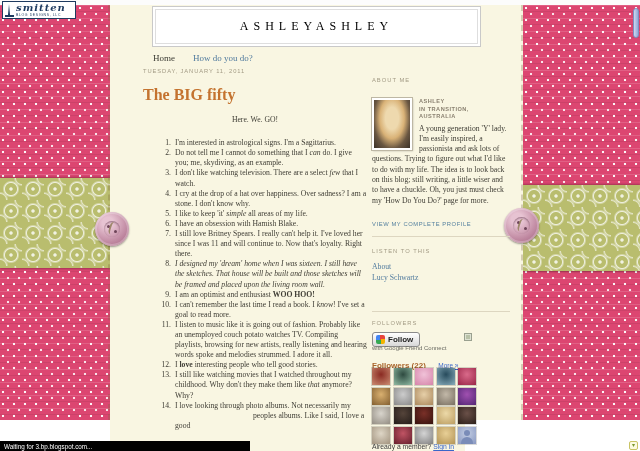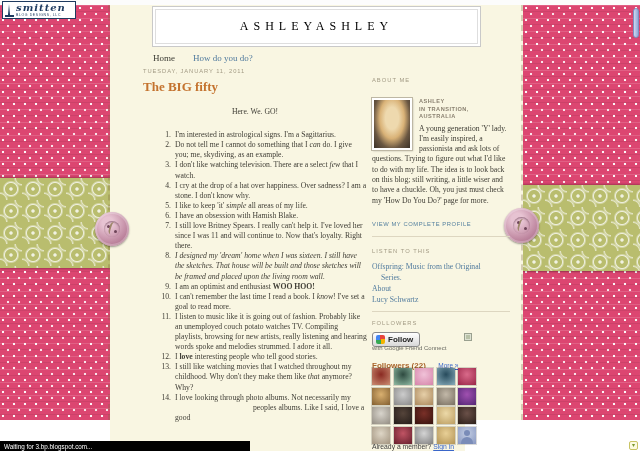--- a/index.html
+++ b/index.html
@@ -64,21 +64,21 @@
   .title-box .inner{margin:2px;border:1px solid #dedede;height:33px;display:flex;align-items:center;justify-content:center;}
   .blog-title{font-size:12px;color:#000000;letter-spacing:5px;}
 
   .nav{position:absolute;left:153px;top:53px;display:flex;gap:18px;font-size:9px;}
   .nav-home{color:#3a3a33;}
   .nav-link{color:#517b9e;}
 
   
   .post{position:absolute;left:143px;top:66px;width:224px;color:#3f3d35;font-size:7.7px;line-height:10.1px;}
   .post-date{font-family:"Liberation Sans",sans-serif;font-size:5.8px;letter-spacing:.9px;color:#a39b85;}
-  .post-title{margin-top:4px;font-size:13px;font-weight:bold;color:#c4732f;line-height:13px;}
+  .post-title{margin-top:12px;font-size:16px;font-weight:bold;color:#c4732f;line-height:13px;}
   .post-intro{margin-top:3px;}
   .inline-link{color:#517b9e;}
   .go-line{margin-top:14px;text-align:center;}
   ol.facts{margin:13px 0 0 0;padding:0 0 0 32px;list-style:none;counter-reset:fact;}
   ol.facts li{counter-increment:fact;position:relative;}
   ol.facts li::before{content:counter(fact) ".";position:absolute;left:-18px;width:14px;text-align:right;}
   ol.facts .gap{margin-left:78px;}
 
   
   .side{position:absolute;left:372px;width:138px;font-size:7.7px;line-height:10.3px;color:#3f3d35;}
@@ -207,21 +207,20 @@
       <div class="bio">A young generation 'Y' lady. I'm easily inspired, a passionista and ask lots of questions. Trying to figure out what I'd like to do with my life. The idea is to look back on this blog; still writing, a little wiser and to have a chuckle. Oh, you just must check my 'How Do You Do?' page for more.</div>
     </div>
   </div>
   <div class="profile-link" style="position:absolute;left:372px;top:221px;">VIEW MY COMPLETE PROFILE</div>
 
   <div class="divider" style="top:236px;"></div>
 
   <div class="side" style="top:246px;">
     <div class="side-heading">LISTEN TO THIS</div>
     <div style="margin-top:5px;">
-        <div class="side-link"><span>Offspring: Music from the Original</span><br><span class="cont">Series.</span></div>
         <div class="side-link"><span>About</span></div>
         <div class="side-link"><span>Lucy Schwartz</span></div>
       </div>
   </div>
 
   <div class="divider" style="top:311px;"></div>
 
   <div class="side-heading" style="position:absolute;left:372px;top:320px;">FOLLOWERS</div>
   <div class="follow-row">
     <span class="follow-btn">

